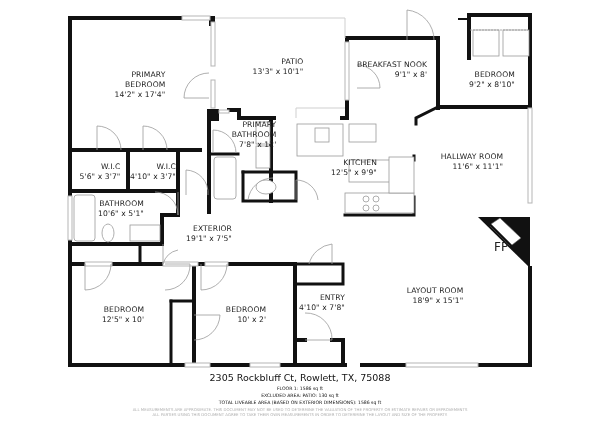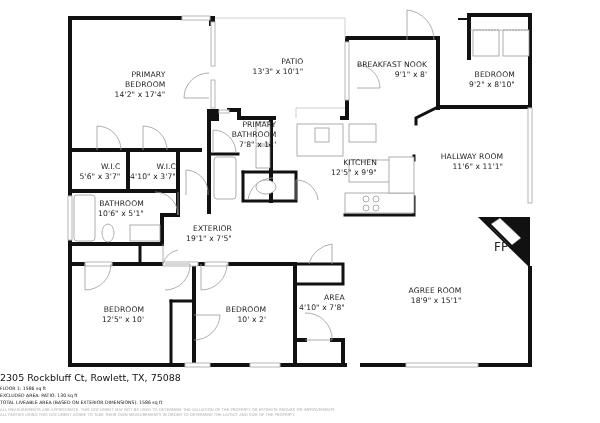--- a/index.html
+++ b/index.html
@@ -1,20 +1,20 @@
 <!DOCTYPE html>
 <html><head>
 <meta charset="utf-8">
 <style>
   html, body { margin:0; padding:0; background:#ffffff; }
   body { width:600px; height:423px; position:relative; overflow:hidden; font-family:"DejaVu Sans", sans-serif; }
   #plan { position:absolute; left:0; top:0; }
   .room-label { position:absolute; text-align:right; color:#222; font-size:7.6px; line-height:10px; letter-spacing:0.1px; white-space:nowrap; transform:translateX(-50%); }
   .room-label .nm, .room-label .dm { display:block; }
-  .footer { position:absolute; left:0; width:600px; color:#111; }
+  .footer { position:absolute; left:0; width:600px; text-align:center; color:#111; }
   .addr { top:372px; font-size:9.5px; }
   .f1 { top:386px; font-size:4.6px; }
   .f2 { top:393px; font-size:4.6px; }
   .f3 { top:400px; font-size:4.6px; }
   .d1 { top:407px; font-size:3.9px; color:#b0b0b0; }
   .d2 { top:412px; font-size:3.9px; color:#b0b0b0; }
   .fp { position:absolute; font-size:12px; color:#222; }
 </style>
 </head>
 <body>
@@ -203,25 +203,25 @@
 </div>
 <div class="room-label" style="left:123px;top:305px;">
   <span class="nm">BEDROOM</span>
   <span class="dm">12'5" x 10'</span>
 </div>
 <div class="room-label" style="left:246px;top:305px;">
   <span class="nm">BEDROOM</span>
   <span class="dm">10' x 2'</span>
 </div>
 <div class="room-label" style="left:322px;top:293px;">
-  <span class="nm">AREA</span>
+  <span class="nm">ENTRY</span>
   <span class="dm">4'10" x 7'8"</span>
 </div>
 <div class="room-label" style="left:435px;top:286px;">
-  <span class="nm">AGREE ROOM</span>
+  <span class="nm">LAYOUT ROOM</span>
   <span class="dm">18'9" x 15'1"</span>
 </div>
 <div class="fp" style="left:494px;top:240px;">FP</div>
 
 <div class="footer addr">2305 Rockbluff Ct, Rowlett, TX, 75088</div>
 <div class="footer f1">FLOOR 1: 1586 sq ft</div>
 <div class="footer f2">EXCLUDED AREA: PATIO: 130 sq ft</div>
 <div class="footer f3">TOTAL LIVEABLE AREA (BASED ON EXTERIOR DIMENSIONS): 1586 sq ft</div>
 <div class="footer d1">ALL MEASUREMENTS ARE APPROXIMATE. THIS DOCUMENT MAY NOT BE USED TO DETERMINE THE VALUATION OF THE PROPERTY OR ESTIMATE REPAIRS OR IMPROVEMENTS</div>
 <div class="footer d2">ALL PARTIES USING THIS DOCUMENT AGREE TO TAKE THEIR OWN MEASUREMENTS IN ORDER TO DETERMINE THE LAYOUT AND SIZE OF THE PROPERTY.</div>

